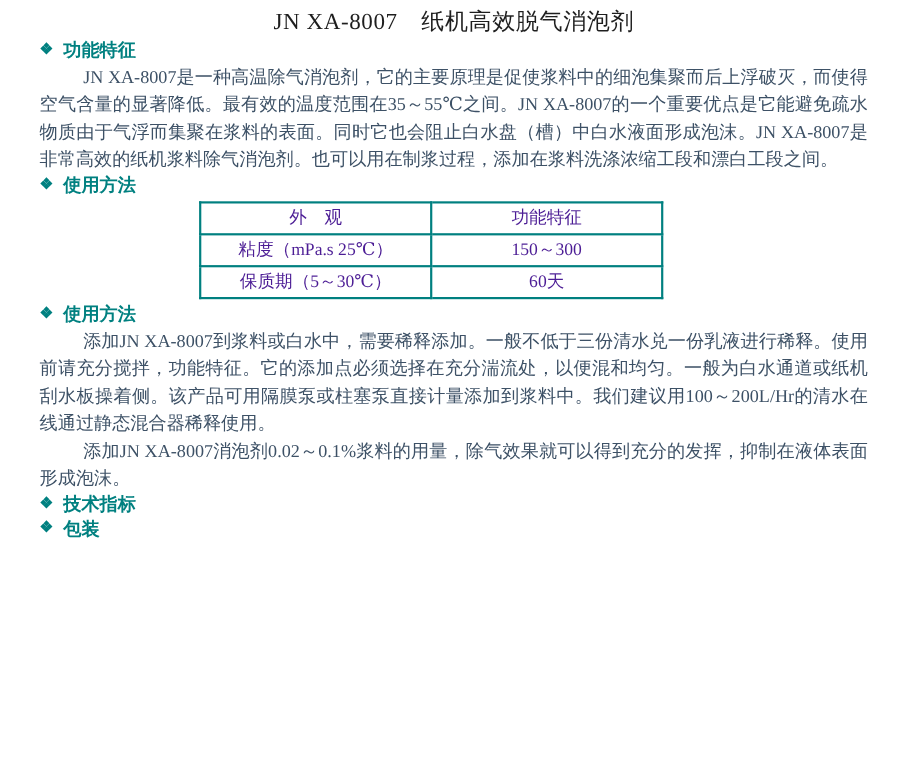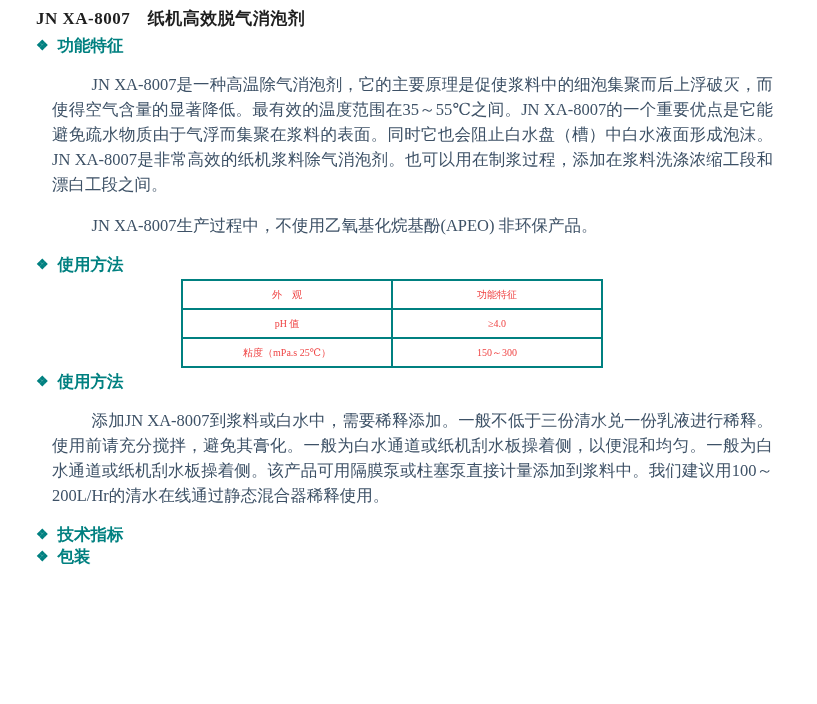--- a/index.html
+++ b/index.html
@@ -2,90 +2,90 @@
 <html><head>
 <meta charset="utf-8">
 <style>
   html, body { margin:0; padding:0; }
   body {
     width:817px; height:704px; overflow:hidden; background:#ffffff;
     font-family:"Liberation Serif","DejaVu Serif",serif;
   }
   .doc { padding:2px 28px 0 36px; }
   .title {
-    margin:3px 0 2px 0; text-align:left;
-    font-size:17px; font-weight:bold; line-height:28px;
+    margin:3px 0 2px 0; text-align:center;
+    font-size:21px; font-weight:normal; line-height:28px;
     color:#1e1e1e; letter-spacing:0.5px;
   }
   .sec-head {
     display:flex; align-items:center; gap:9px;
     color:#008080; font-weight:bold; font-size:16.5px;
     line-height:21px; margin:1px 0;
   }
   .diamond { font-size:14px; line-height:1; color:#008080; }
   p.body {
-    margin:16px; font-size:16.5px; line-height:25px;
+    margin:0; font-size:16.5px; line-height:25px;
     color:#3d5166; text-align:justify; text-indent:2.4em;
   }
   table.spec {
     border-collapse:collapse; margin:4px 0 3px 145px;
     table-layout:fixed;
   }
   table.spec td {
     width:208px; height:27px; padding:0;
     border:2px solid #008080;
     text-align:center; vertical-align:middle;
-    font-size:10px; color:#ef4444;
+    font-size:16px; color:#4c1d95;
   }
 </style>
 </head>
 <body>
 
 <div class="doc">
 
   <div class="title">JN XA-8007　纸机高效脱气消泡剂</div>
 
   <div class="sec">
     <div class="sec-head">
       <span class="diamond">❖</span>
       <span>功能特征</span>
     </div>
     <p class="body">JN XA-8007是一种高温除气消泡剂，它的主要原理是促使浆料中的细泡集聚而后上浮破灭，而使得空气含量的显著降低。最有效的温度范围在35～55℃之间。JN XA-8007的一个重要优点是它能避免疏水物质由于气浮而集聚在浆料的表面。同时它也会阻止白水盘（槽）中白水液面形成泡沫。JN XA-8007是非常高效的纸机浆料除气消泡剂。也可以用在制浆过程，添加在浆料洗涤浓缩工段和漂白工段之间。</p>
-    <p class="body">JN XA-8007生产过程中，不使用乙氧基化烷基酚(APEO) 非环保产品。</p>
   </div>
 
   <div class="sec">
     <div class="sec-head">
       <span class="diamond">❖</span>
       <span>使用方法</span>
     </div>
     <table class="spec">
       <tbody>
         <tr>
           <td>外　观</td>
           <td>功能特征</td>
         </tr>
         <tr>
-          <td>pH 值</td>
-          <td>≥4.0</td>
+          <td>粘度（mPa.s 25℃）</td>
+          <td>150～300</td>
         </tr>
         <tr>
-          <td>粘度（mPa.s 25℃）</td>
-          <td>150～300</td>
+          <td>保质期（5～30℃）</td>
+          <td>60天</td>
         </tr>
       </tbody>
     </table>
   </div>
 
   <div class="sec">
     <div class="sec-head">
       <span class="diamond">❖</span>
       <span>使用方法</span>
     </div>
-    <p class="body">添加JN XA-8007到浆料或白水中，需要稀释添加。一般不低于三份清水兑一份乳液进行稀释。使用前请充分搅拌，避免其膏化。一般为白水通道或纸机刮水板操着侧，以便混和均匀。一般为白水通道或纸机刮水板操着侧。该产品可用隔膜泵或柱塞泵直接计量添加到浆料中。我们建议用100～200L/Hr的清水在线通过静态混合器稀释使用。</p>
+    <p class="body">添加JN XA-8007到浆料或白水中，需要稀释添加。一般不低于三份清水兑一份乳液进行稀释。使用前请充分搅拌，功能特征。它的添加点必须选择在充分湍流处，以便混和均匀。一般为白水通道或纸机刮水板操着侧。该产品可用隔膜泵或柱塞泵直接计量添加到浆料中。我们建议用100～200L/Hr的清水在线通过静态混合器稀释使用。</p>
+    <p class="body">添加JN XA-8007消泡剂0.02～0.1%浆料的用量，除气效果就可以得到充分的发挥，抑制在液体表面形成泡沫。</p>
   </div>
 
   <div class="sec">
     <div class="sec-head">
       <span class="diamond">❖</span>
       <span>技术指标</span>
     </div>
   </div>
 
   <div class="sec">

